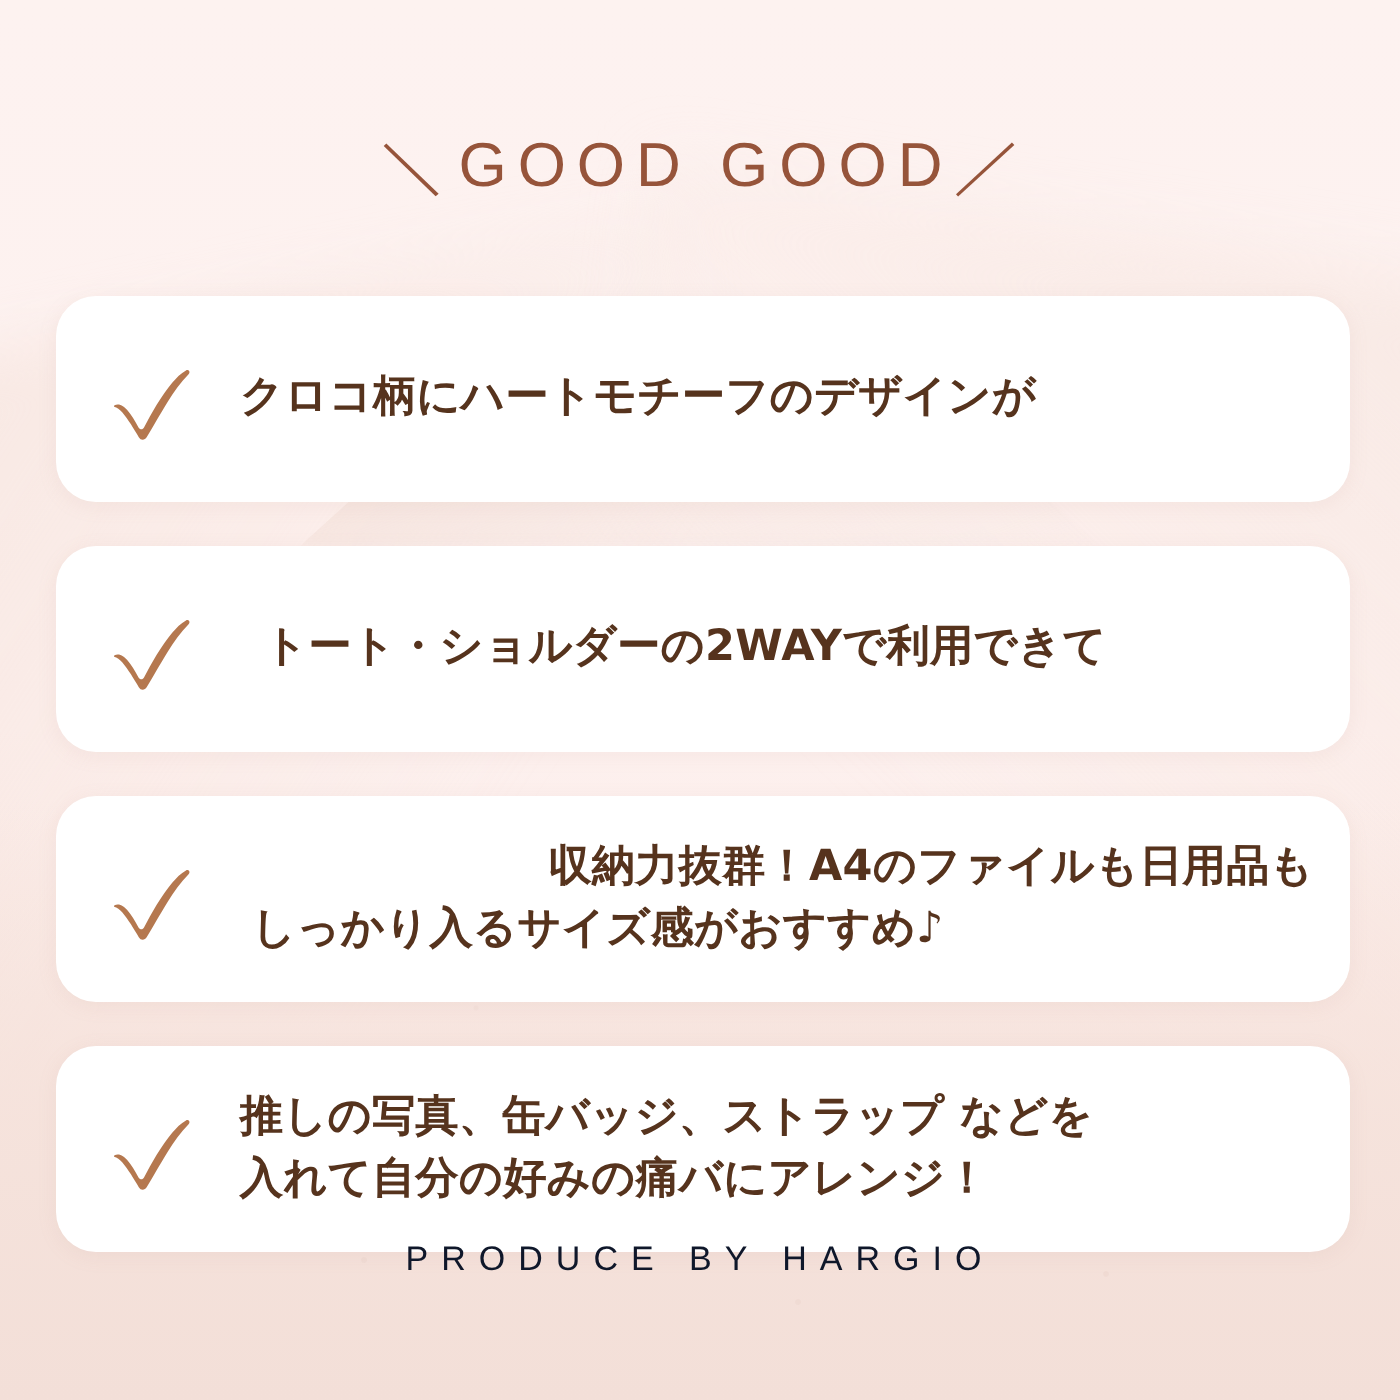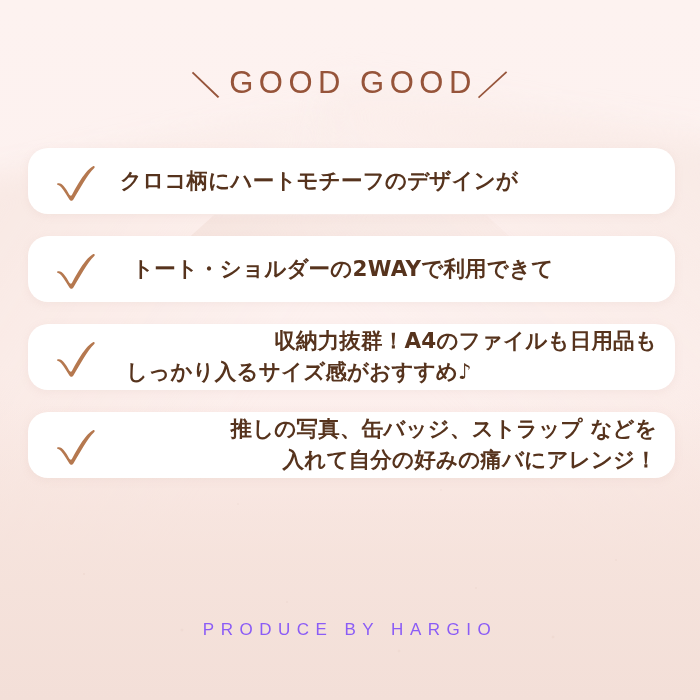--- a/index.html
+++ b/index.html
@@ -124,21 +124,21 @@
     top: 148px;
     left: 28px;
     width: 647px;
   }
   .card {
     position: relative;
     display: flex;
     align-items: center;
     background: #ffffff;
     border-radius: 20px;
-    height: 66px;
+    height: 103px;
     margin-bottom: 22px;
     box-shadow: 0 2px 10px rgba(190,150,140,.10);
   }
   .card:last-child { margin-bottom: 0; }
 
   .check-cell {
     flex: 0 0 84px;
     display: flex;
     align-items: center;
     justify-content: center;
@@ -163,37 +163,37 @@
   .card-text .line {
     display: block;
     white-space: nowrap;
   }
   
   .card-1 .card-text { padding-left: 2px; }
   .card-2 .card-text { padding-left: 0px; }
   .card-2 .line-1 { padding-left: 14px; }
   .card-3 .card-text { padding-left: 8px; }
   .card-3 .line-1 { padding-left: 8px; text-align: right; }
-  .card-4 .card-text { padding-left: 2px; text-align: right; }
+  .card-4 .card-text { padding-left: 2px; }
 
   
   .footer {
     position: absolute;
     left: 0;
     right: 0;
     top: 620px;
     text-align: center;
   }
   .footer-text {
     display: inline-block;
     font-family: "Liberation Sans", "DejaVu Sans", sans-serif;
     font-size: 17px;
     font-weight: 400;
     letter-spacing: 6.5px;
-    color: #8b5cf6;
+    color: #0f172a;
     white-space: nowrap;
   }
 </style>
 </head>
 <body>
 
 <div class="page">
 
   <div class="bg-base"></div>
   <div class="bg-diag-1"></div>

